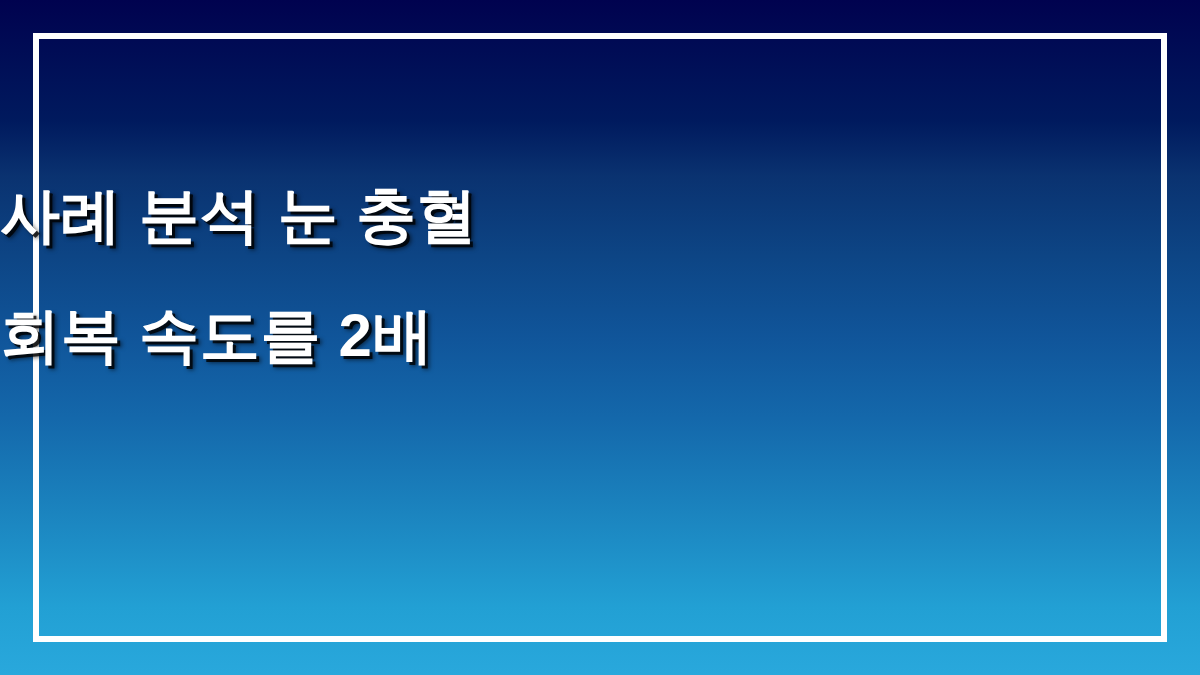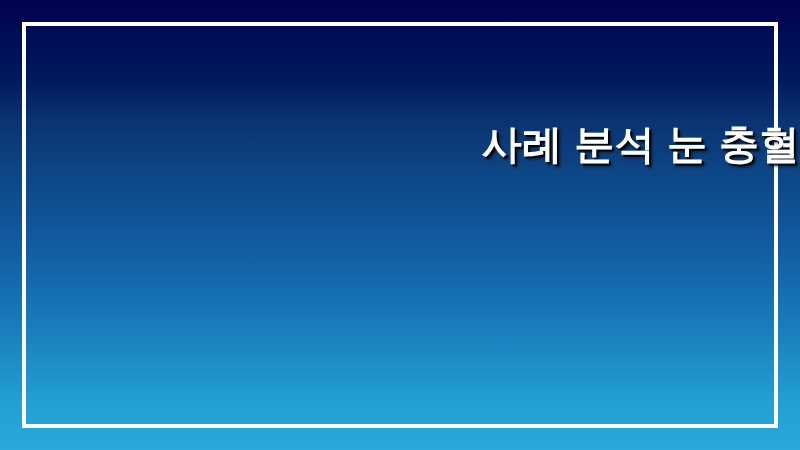--- a/index.html
+++ b/index.html
@@ -47,36 +47,37 @@
     display: flex;
     flex-direction: column;
     align-items: center;
     justify-content: flex-start;
     gap: 0px;
   }
 
   .title-line {
     display: block;
     width: 100%;
-    text-align: right;
+    text-align: left;
     color: #ffffff;
     font-size: 40px;
     font-weight: bold;
     line-height: 80px;
     letter-spacing: 0.5px;
     white-space: nowrap;
     text-shadow:
       2px 2px 0 rgba(0, 0, 0, 0.78),
       3px 3px 3px rgba(0, 0, 0, 0.55);
   }
 </style>
 </head>
 <body>
 
 <div id="screen">
 
   <div id="frame"></div>
 
   <div id="title-block">
     <span class="title-line">사례 분석  눈 충혈</span>
+    <span class="title-line">회복 속도를 2배</span>
   </div>
 
 </div>
 
 </body></html>

